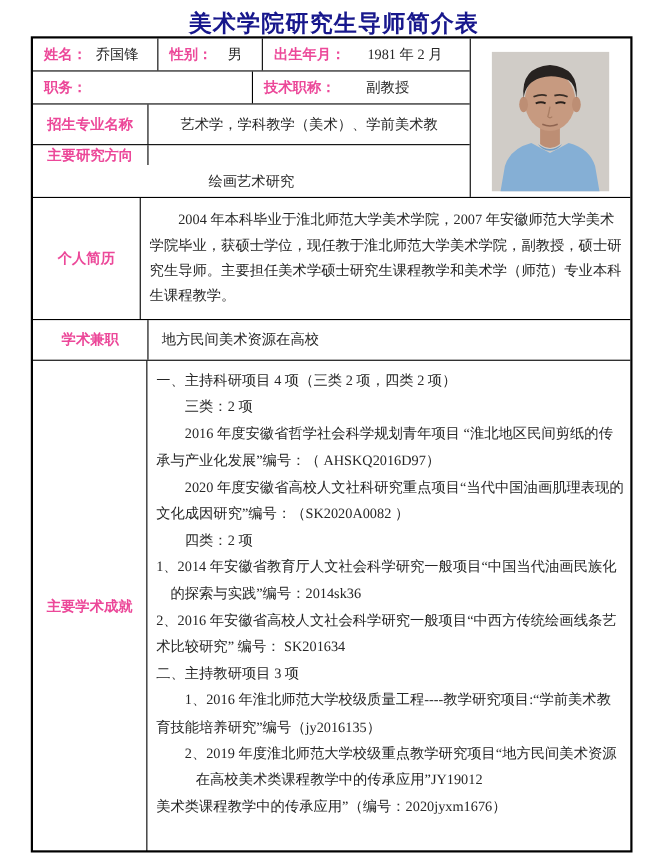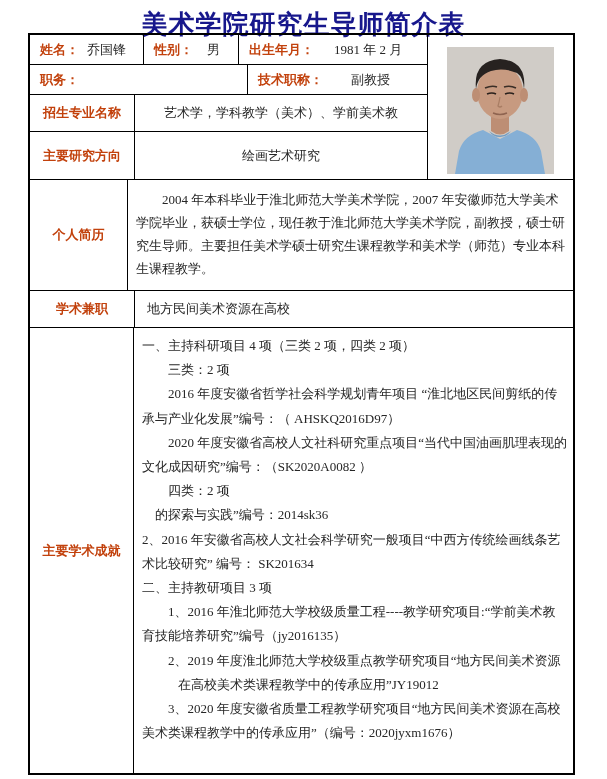--- a/index.html
+++ b/index.html
@@ -6,43 +6,43 @@
   html,body { background:#ffffff; }
   body {
     width:607px; height:779px; overflow:hidden;
     font-family:"Liberation Serif","DejaVu Serif",serif;
     color:#262626; font-size:13px;
   }
   .page { position:relative; width:607px; height:779px; }
   .form-title {
     text-align:center; padding-top:7px; height:30px;
     font-family:"Liberation Sans","DejaVu Sans",sans-serif;
-    font-weight:bold; font-size:26px; color:#17178C; letter-spacing:1px;
+    font-weight:bold; font-size:21px; color:#17178C; letter-spacing:1px;
   }
   .doc-table {
     position:absolute; left:28px; top:33px; width:547px; height:742px;
     border:2px solid #000;
   }
   .trow { display:flex; border-bottom:1px solid #000; }
   .trow:last-child { border-bottom:none; }
   .cell { position:relative; }
   .brd-r { border-right:1px solid #000; }
   .top-section { display:flex; border-bottom:1px solid #000; }
   .top-left { width:398px; border-right:1px solid #000; }
   .top-left .trow:last-child { border-bottom:none; }
   .photo-cell { flex:1; display:flex; justify-content:center; align-items:flex-start; padding-top:12px; }
   .lbl {
     font-family:"Liberation Sans","DejaVu Sans",sans-serif;
-    font-weight:bold; color:#c2410c;
+    font-weight:bold; color:#ec4899;
   }
   .inline-cell { display:flex; align-items:center; padding-left:10px; }
   .r1 { height:30px; }
   .r2 { height:30px; }
   .r3 { height:37px; }
-  .r4 { height:47px; }
+  .r4 { height:47px;flex-direction:column; }
   .r5 { height:111px; }
   .r6 { height:37px; }
   .r7 { height:446px; }
   .label-cell {
     width:105px; display:flex; align-items:center; justify-content:center;
     text-align:center; padding:0 2px;
   }
   .value-cell { flex:1;gap:20px; }
   .center-val { display:flex; align-items:center; justify-content:center; text-align:center; }
   .left-val { display:flex; align-items:center; padding-left:12px; }
@@ -74,21 +74,21 @@
             <span class="lbl">性别：</span>
             <span class="gap-m">男</span>
           </div>
           <div class="cell inline-cell value-cell">
             <span class="lbl">出生年月：</span>
             <span>1981 年 2 月</span>
           </div>
         </div>
 
         <div class="trow r2">
-          <div class="cell inline-cell brd-r" style="width:218px">
+          <div class="cell inline-cell brd-r" style="width:200px">
             <span class="lbl">职务：</span>
             <span class="gap-s"></span>
           </div>
           <div class="cell inline-cell value-cell">
             <span class="lbl">技术职称：</span>
             <span class="gap-s">副教授</span>
           </div>
         </div>
 
         <div class="trow r3">
@@ -150,27 +150,27 @@
     <div class="trow r7">
       <div class="cell label-cell brd-r lbl">主要学术成就</div>
       <div class="cell value-cell ach-cell">
           <div class="tline" style="padding-left: 0em;">一、主持科研项目 4 项（三类 2 项，四类 2 项）</div>
           <div class="tline" style="padding-left: 2em;">三类：2 项</div>
           <div class="tline" style="padding-left: 2em;">2016 年度安徽省哲学社会科学规划青年项目 “淮北地区民间剪纸的传</div>
           <div class="tline" style="padding-left: 0em;">承与产业化发展”编号：（ AHSKQ2016D97）</div>
           <div class="tline" style="padding-left: 2em;">2020 年度安徽省高校人文社科研究重点项目“当代中国油画肌理表现的</div>
           <div class="tline" style="padding-left: 0em;">文化成因研究”编号：（SK2020A0082 ）</div>
           <div class="tline" style="padding-left: 2em;">四类：2 项</div>
+          <div class="tline" style="padding-left: 0em;">1、2014 年安徽省教育厅人文社会科学研究一般项目“中国当代油画民族化</div>
           <div class="tline" style="padding-left: 1em;">的探索与实践”编号：2014sk36</div>
           <div class="tline" style="padding-left: 0em;">2、2016 年安徽省高校人文社会科学研究一般项目“中西方传统绘画线条艺</div>
           <div class="tline" style="padding-left: 0em;">术比较研究” 编号： SK201634</div>
           <div class="tline" style="padding-left: 0em;">二、主持教研项目 3 项</div>
           <div class="tline" style="padding-left: 2em;">1、2016 年淮北师范大学校级质量工程----教学研究项目:“学前美术教</div>
           <div class="tline" style="padding-left: 0em;">育技能培养研究”编号（jy2016135）</div>
           <div class="tline" style="padding-left: 2em;">2、2019 年度淮北师范大学校级重点教学研究项目“地方民间美术资源</div>
           <div class="tline" style="padding-left: 0em; margin-left: 36px;">在高校美术类课程教学中的传承应用”JY19012</div>
-          <div class="tline" style="padding-left: 2em;">3、2020 年度安徽省质量工程教学研究项目“地方民间美术资源在高校</div>
           <div class="tline" style="padding-left: 0em;">美术类课程教学中的传承应用”（编号：2020jyxm1676）</div>
         </div>
     </div>
 
   </div>
 </div>
 
 </body></html>

